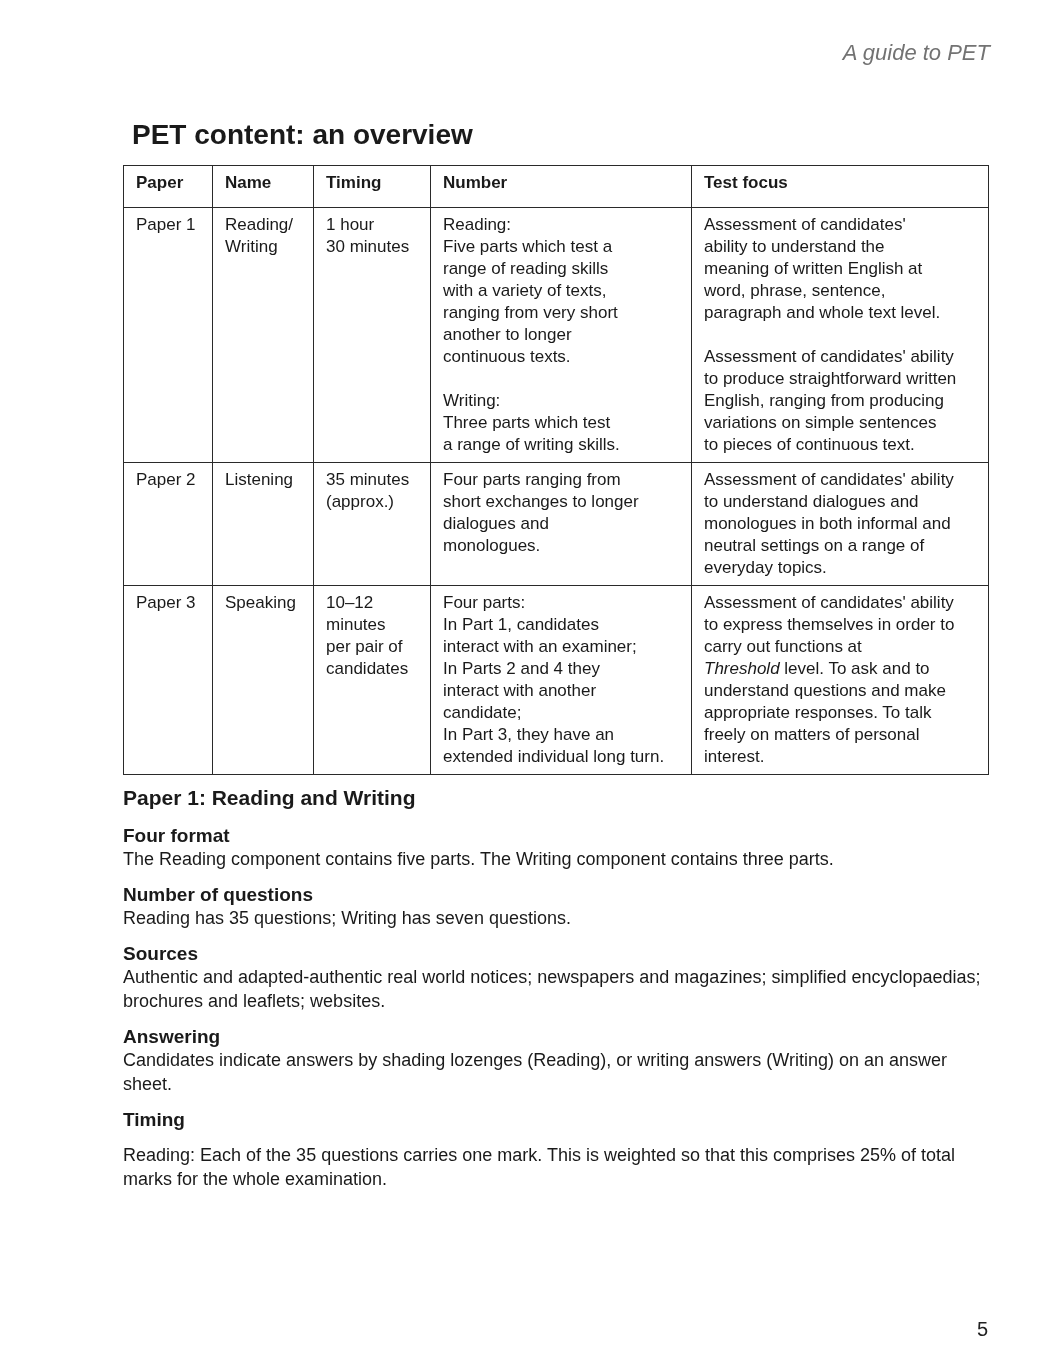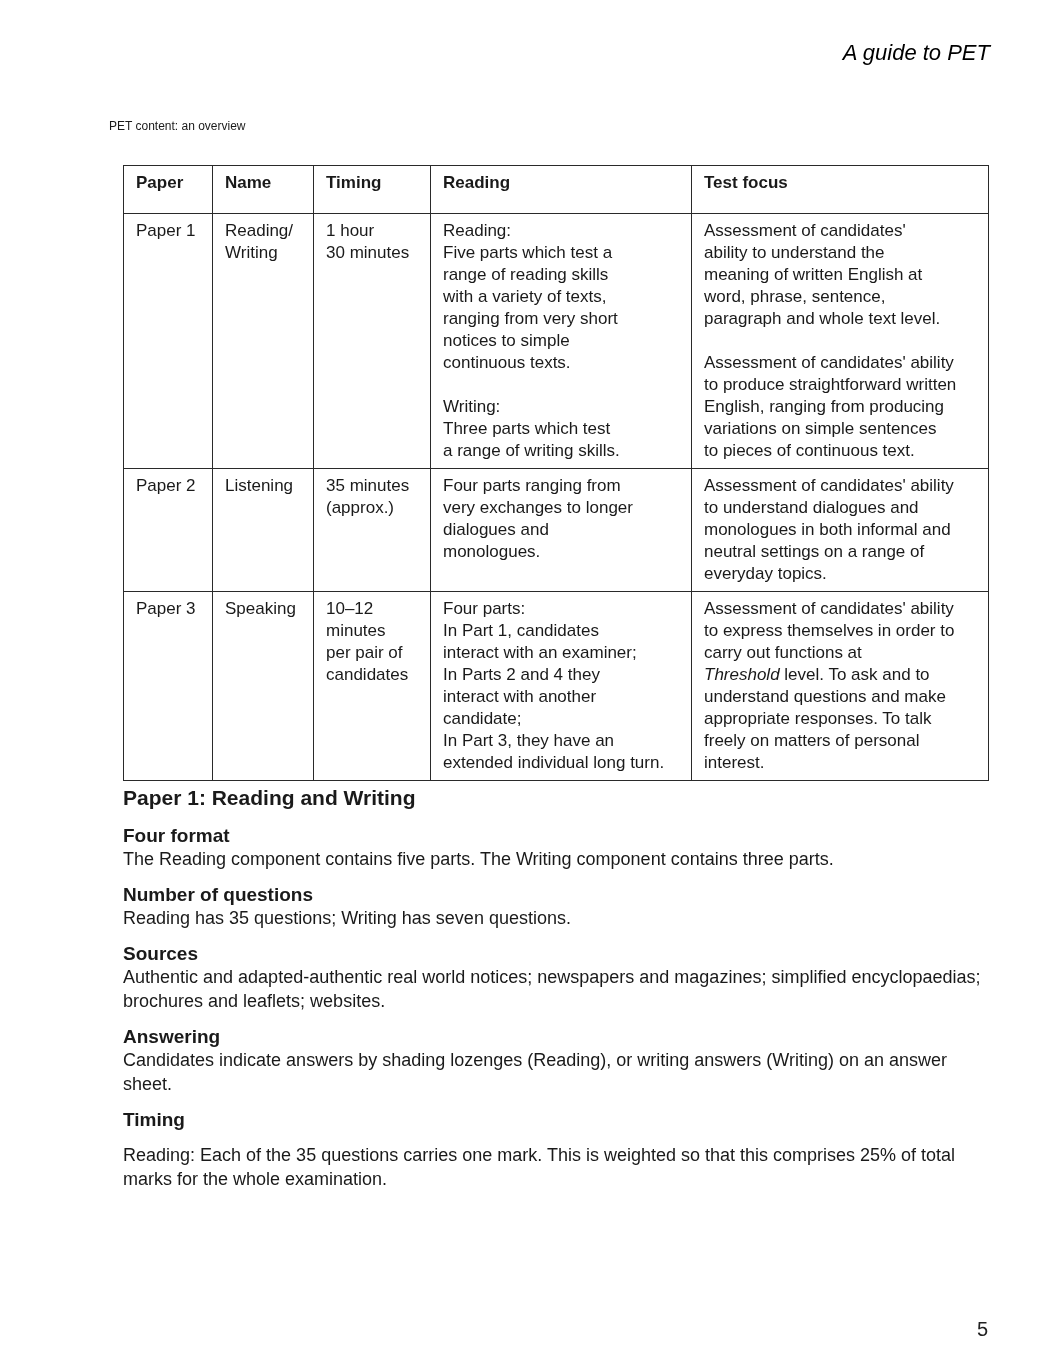--- a/index.html
+++ b/index.html
@@ -2,36 +2,36 @@
 <html><head>
   <meta charset="utf-8">
   <style>
     html, body { margin: 0; padding: 0; background: #ffffff; }
     body {
       width: 1056px; height: 1348px; position: relative; overflow: hidden;
       font-family: "Liberation Sans", sans-serif; color: #1a1a1a;
     }
     .running-head {
       position: absolute; right: 66px; top: 40px;
-      font-style: italic; font-size: 22px; color: #000000; margin-left: 28px;
+      font-style: italic; font-size: 22px; color: #737373; margin-left: 28px;
     }
     .section-title {
-      position: absolute; left: 109px; top: 119px;
-      font-weight: normal; font-size: 12px; color: #1a1a1a;
+      position: absolute; left: 132px; top: 119px;
+      font-weight: bold; font-size: 28px; color: #1a1a1a;
     }
     table.overview {
       position: absolute; left: 123px; top: 165px;
       width: 866px; border-collapse: collapse;
       font-size: 17px; line-height: 22px;
     }
     table.overview th, table.overview td {
       border: 1.5px solid #2a2a2a; vertical-align: top; text-align: left;
       padding: 6px 10px 6px 12px;
     }
-    table.overview th { font-weight: bold; height: 22px; padding-top: 6px; padding-bottom: 19px; }
+    table.overview th { font-weight: bold; height: 22px; padding-top: 6px; padding-bottom: 13px; }
     .col-paper { width: 66px; }
     .col-name { width: 78px; }
     .col-timing { width: 94px; }
     .col-content { width: 238px; }
     .line { display: block; white-space: nowrap; }
     .gap { display: block; height: 22px; }
     .ital { font-style: italic; }
     .body-section {
       position: absolute; left: 123px; top: 786px; width: 870px;
     }
@@ -49,21 +49,21 @@
 <div class="running-head">A guide to PET</div>
 
 <div class="section-title">PET content: an overview</div>
 
 <table class="overview">
   <thead>
     <tr>
       <th class="col-paper">Paper</th>
       <th class="col-name">Name</th>
       <th class="col-timing">Timing</th>
-      <th class="col-content">Reading</th>
+      <th class="col-content">Number</th>
       <th>Test focus</th>
     </tr>
   </thead>
   <tbody>
 
     <tr>
       <td>
           <span class="line">Paper 1</span>
         </td>
       <td>
@@ -73,21 +73,21 @@
       <td>
         <span class="line">1 hour</span>
         <span class="line">30 minutes</span>
       </td>
       <td>
         <span class="line">Reading:</span>
         <span class="line">Five parts which test a</span>
         <span class="line">range of reading skills</span>
         <span class="line">with a variety of texts,</span>
         <span class="line">ranging from very short</span>
-        <span class="line">notices to simple</span>
+        <span class="line">another to longer</span>
         <span class="line">continuous texts.</span>
         <span class="gap"></span>
         <span class="line">Writing:</span>
         <span class="line">Three parts which test</span>
         <span class="line">a range of writing skills.</span>
       </td>
       <td>
         <span class="line">Assessment of candidates'</span>
         <span class="line">ability to understand the</span>
         <span class="line">meaning of written English at</span>
@@ -108,21 +108,21 @@
         </td>
       <td>
           <span class="line">Listening</span>
         </td>
       <td>
         <span class="line">35 minutes</span>
         <span class="line">(approx.)</span>
       </td>
       <td>
         <span class="line">Four parts ranging from</span>
-        <span class="line">very exchanges to longer</span>
+        <span class="line">short exchanges to longer</span>
         <span class="line">dialogues and</span>
         <span class="line">monologues.</span>
       </td>
       <td>
         <span class="line">Assessment of candidates' ability</span>
         <span class="line">to understand dialogues and</span>
         <span class="line">monologues in both informal and</span>
         <span class="line">neutral settings on a range of</span>
         <span class="line">everyday topics.</span>
       </td>

